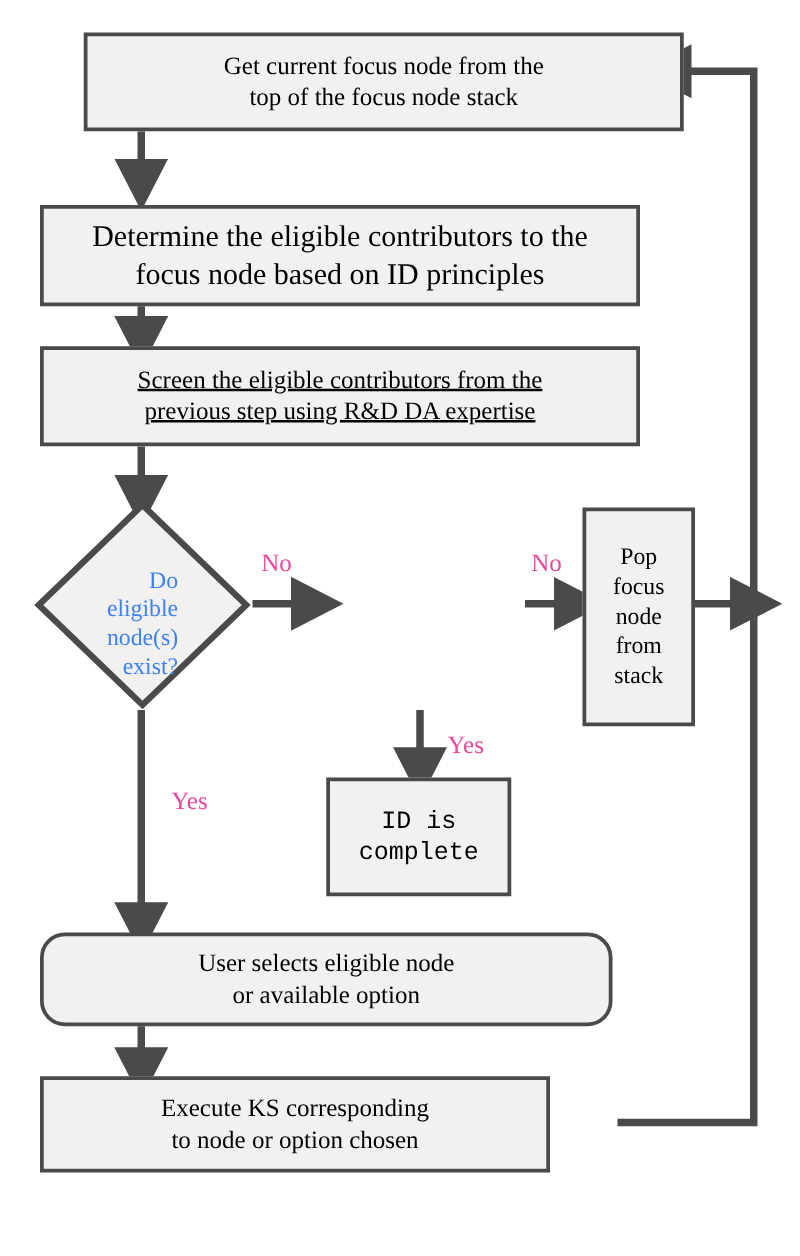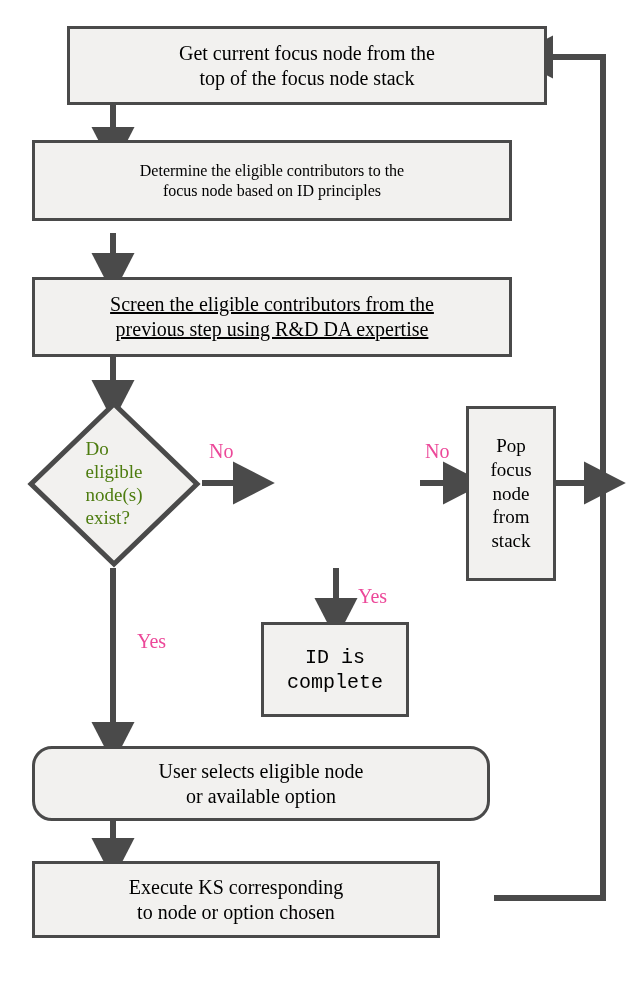--- a/index.html
+++ b/index.html
@@ -40,30 +40,30 @@
   .diamond-wrap .dshape {
     position: absolute;
     left: 0;
     top: 0;
     width: 100%;
     height: 100%;
   }
   .diamond-wrap .dlabel {
     position: absolute;
     left: 0;
-    top: 0;
+    top: 16px;
     width: 100%;
     height: 100%;
     display: flex;
     align-items: center;
     justify-content: center;
-    text-align: left;
+    text-align: right;
     white-space: pre-line;
     line-height: 1.2;
-    color: #4d7c0f;
+    color: #3b82f6;
   }
   .edge-label {
     position: absolute;
     color: #ec4899;
     white-space: nowrap;
   }
   svg.lines {
     position: absolute;
     left: 0;
     top: 0;
@@ -105,21 +105,21 @@
 
       <polyline points="494,898 603,898 603,57 534,57" marker-end="url(#arrow)"></polyline>
     </g>
   </svg>
 
   <div class="box" style="left:32px; top:26px; width:480px; height:79px; font-size:20px;margin-left:35px;">
     <span class="txt">Get current focus node from the
 top of the focus node stack</span>
   </div>
 
-  <div class="box" style="left:32px; top:140px; width:480px; height:81px; font-size:16px;">
+  <div class="box" style="left:32px; top:164px; width:480px; height:81px; font-size:24px;">
     <span class="txt">Determine the eligible contributors to the
 focus node based on ID principles</span>
   </div>
 
   <div class="box" style="left:32px; top:277px; width:480px; height:80px; font-size:20px;text-decoration:underline;">
     <span class="txt">Screen the eligible contributors from the
 previous step using R&amp;D DA expertise</span>
   </div>
 
   <div class="diamond-wrap" style="left:26px; top:399px; width:176px; height:170px;">

